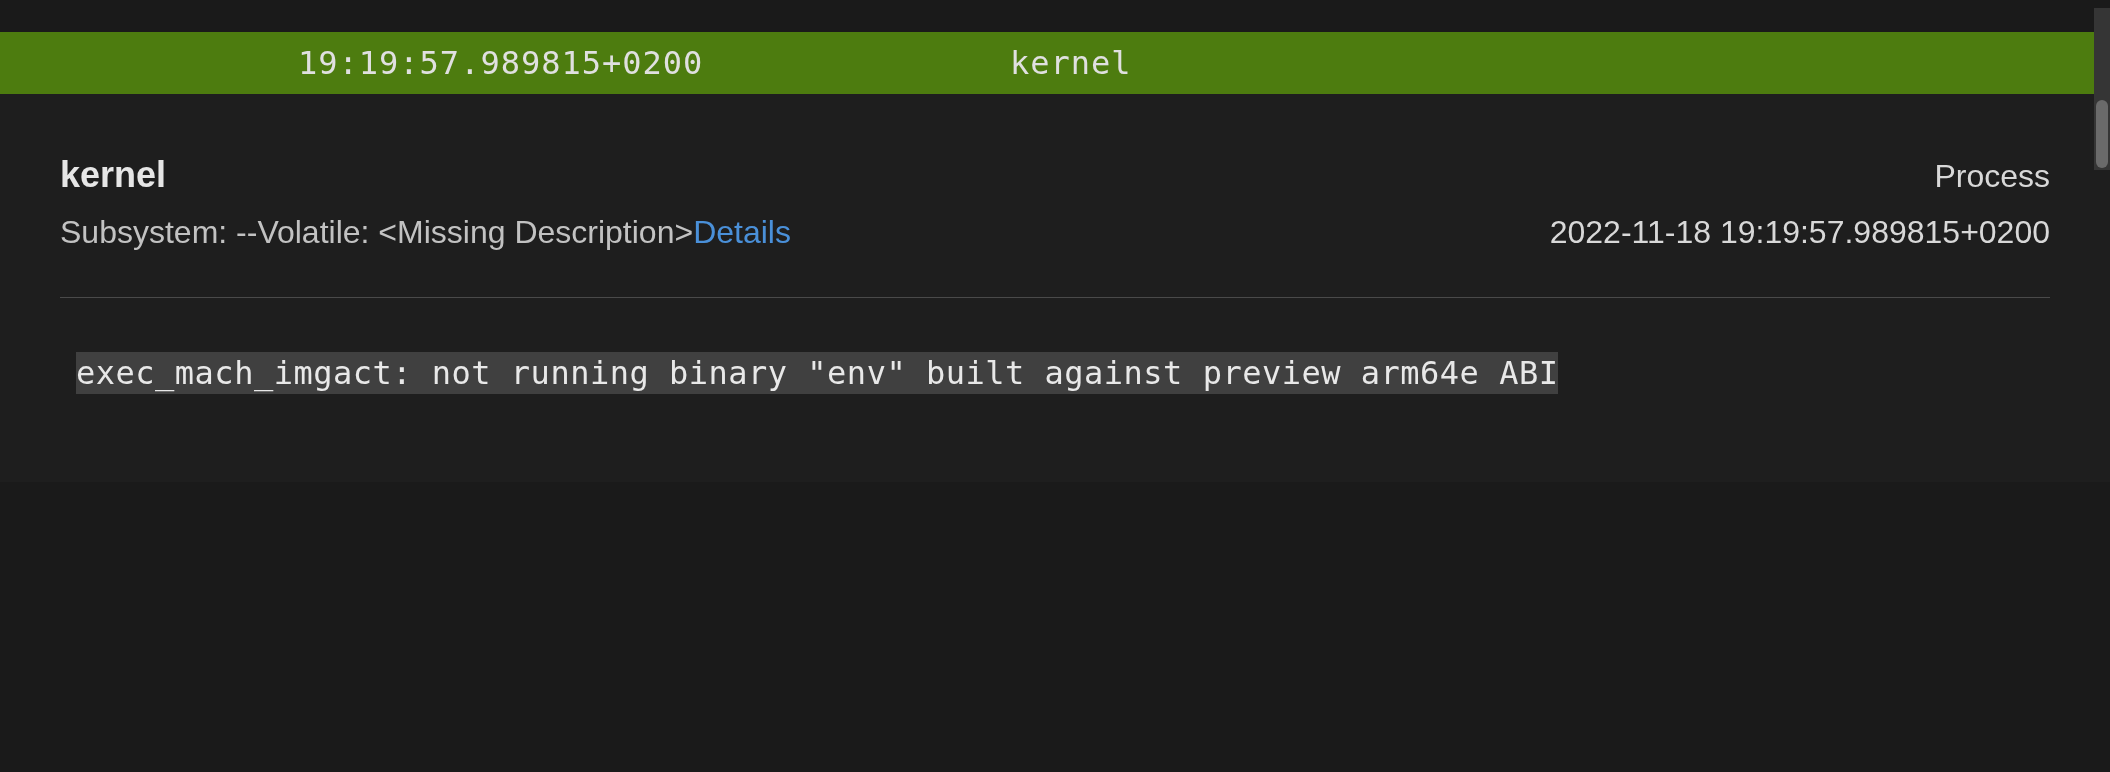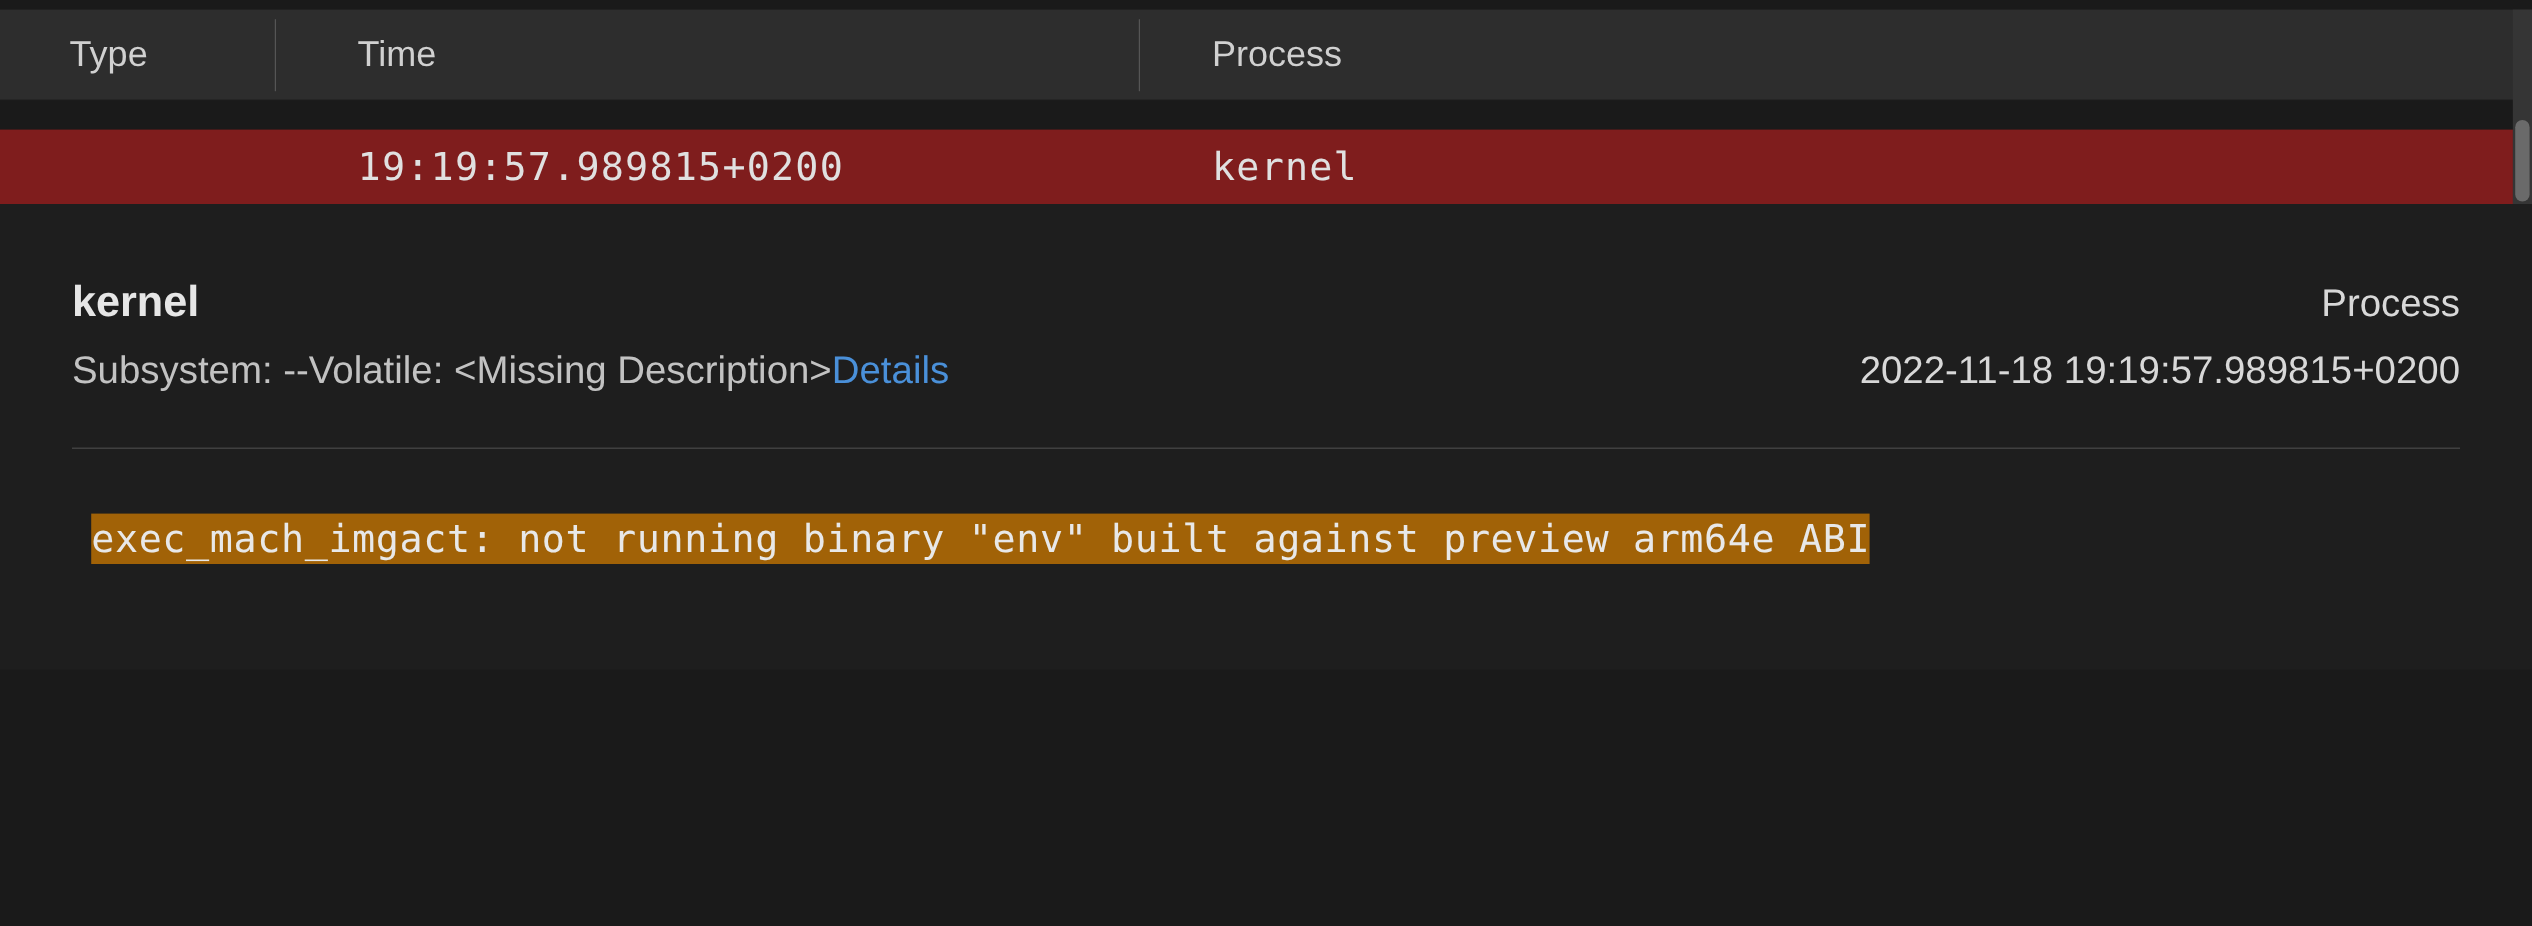--- a/index.html
+++ b/index.html
@@ -55,21 +55,21 @@
       display: flex;
       align-items: center;
     }
     .spacer-row {
       height: 24px;
       background: #1a1a1a;
     }
     .data-row {
       display: flex;
       align-items: center;
-      background: #7f1d1d;
+      background: #4d7c0f;
       height: 62px;
     }
     .data-type {
       width: 230px;
       padding-left: 58px;
     }
     .data-time {
       width: 720px;
       padding-left: 68px;
       font-family: "SF Mono", Menlo, Monaco, monospace;
@@ -133,21 +133,21 @@
       padding-top: 56px;
       padding-bottom: 90px;
       padding-left: 16px;
     }
     .log-message {
       font-family: "SF Mono", Menlo, Monaco, monospace;
       font-size: 32px;
       color: #e8e8e8;
       letter-spacing: 0.5px;
       display: inline;
-      background: #a16207;
+      background: #404040;
       padding: 2px 0;
     }
     .scrollbar-right {
       position: absolute;
       top: 8px;
       right: 0;
       width: 16px;
       height: 162px;
       background: #353535;
     }
@@ -164,25 +164,20 @@
     .container {
       position: relative;
     }
   </style>
 </head>
 <body>
 
 <div class="container">
   <div class="top-bar"></div>
 
-  <div class="header-row">
-    <div class="header-cell col-type">Type</div>
-    <div class="header-cell col-time">Time</div>
-    <div class="header-cell col-process">Process</div>
-  </div>
 
   <div class="spacer-row"></div>
 
   <div class="data-row">
     <div class="data-type"></div>
     <div class="data-time">19:19:57.989815+0200</div>
     <div class="data-process">kernel</div>
   </div>
 
   <div class="scrollbar-right"></div>

